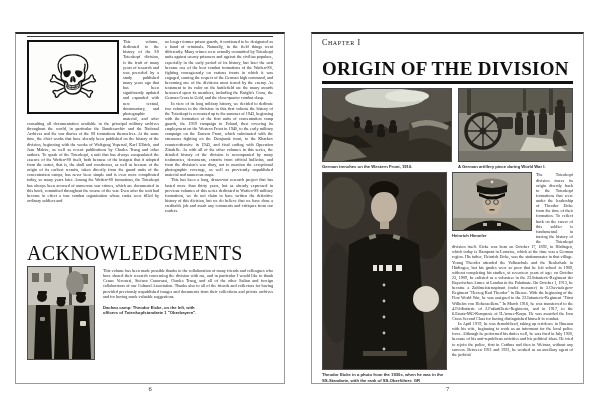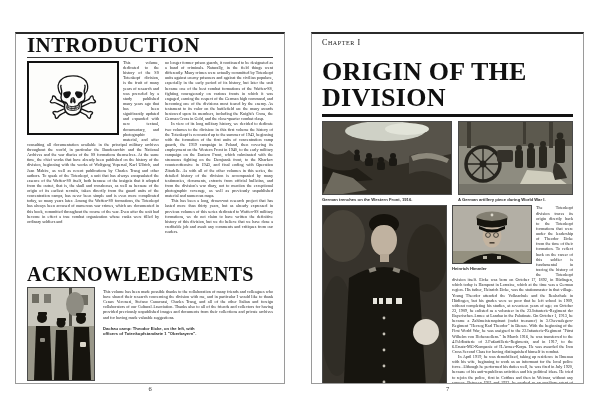--- a/index.html
+++ b/index.html
@@ -6,36 +6,36 @@
   .spread{position:relative;width:600px;height:400px;background:#ffffff;overflow:hidden;
           font-family:"Liberation Serif", serif;color:#1a1a1a;}
   .page{position:absolute;top:32px;height:352px;background:#fff;box-sizing:border-box;
         border:1px solid #9a9a9a;border-top:2px solid #2b2b2b;overflow:hidden;}
   .page-left{left:15px;width:270px;padding:2px 11px 0 11px;}
   .page-right{left:311px;width:273px;padding:3px 10px 0 10px;}
 
   h1.booktitle{font-size:21px;line-height:0.95;font-weight:bold;letter-spacing:0.4px;margin:0 0 1px 0;color:#101010;}
   .title-rule{border:0;border-top:1px solid #3c3c3c;margin:0 0 2px 0;}
   .kicker{font-size:8px;font-weight:normal;font-variant:small-caps;letter-spacing:0.6px;margin:1px 0 1px 0;color:#151515;}
-  h1.chaptertitle{font-size:26px;line-height:1;font-weight:bold;letter-spacing:0.3px;margin:12px 0 3px 0;color:#101010;}
+  h1.chaptertitle{font-size:19px;line-height:1;font-weight:bold;letter-spacing:0.3px;margin:12px 0 3px 0;color:#101010;}
   .thick-rule{border:0;border-top:3px solid #121212;margin:0 0 4px 0;}
 
   .tiny{font-size:4.2px;line-height:1.22;text-align:justify;margin:0;color:#222;}
   .tiny.ind{text-indent:6px;}
   .capt{font-family:"Liberation Sans", sans-serif;font-size:4.2px;line-height:1.28;font-weight:bold;
         color:#2e2e2e;margin:2px 0 0 0;text-align:left;}
 
   .intro-cols{display:flex;gap:6px;height:201px;overflow:hidden;margin-top:2px;}
   .colA{width:132px;flex:none;}
   .colB{flex:1;overflow:hidden;}
   .skullbox{float:left;width:88px;height:70px;border:2px solid #111;background:#fdfdfb;
             margin:1px 4px 2px 0;display:flex;align-items:center;justify-content:center;overflow:hidden;}
   .skull-glyph{font-family:"DejaVu Sans", sans-serif;font-size:60px;line-height:1;color:#141414;}
 
-  h2.acktitle{font-size:20px;line-height:1;font-weight:bold;letter-spacing:0.3px;margin:3px 0 3px 0;color:#101010;}
+  h2.acktitle{font-size:20px;line-height:1;font-weight:normal;letter-spacing:0.3px;margin:3px 0 3px 0;color:#101010;}
   .ack-row{display:flex;gap:8px;}
   .ack-photo{width:66px;height:92px;flex:none;border:1px solid #4a4a4a;background:#9a988e;}
   .ack-photo svg{display:block;width:100%;height:100%;}
   .ack-text{flex:1;padding-top:2px;}
   .ack-caption{max-width:96px;margin-top:6px;}
 
   .photo-row{display:flex;gap:6px;}
   figure{margin:0;}
   .ph{border:1px solid #4a4a4a;background:#8d8b80;overflow:hidden;}
   .ph svg{display:block;width:100%;height:100%;}
@@ -49,21 +49,20 @@
   .himmler-ph{width:78px;height:57px;}
   .pn-left{left:15px;width:270px;top:385px;position:absolute;text-align:center;font-size:6.5px;color:#333;}
   .pn-right{left:311px;width:273px;top:385px;position:absolute;text-align:center;font-size:6.5px;color:#333;}
 </style>
 </head>
 <body>
 
 <div class="spread">
 
   <div class="page page-left">
-    <h1 class="booktitle">INTRODUCTION</h1>
     <hr class="title-rule">
 
     <div class="intro-cols">
       <div class="colA">
         <div class="skullbox">
           <span class="skull-glyph">☠</span>
         </div>
         <p class="tiny">This volume, dedicated to the history of the SS Totenkopf division, is the fruit of many years of research and was preceded by a study published many years ago that has been significantly updated and expanded with new textual, documentary, and photographic material, and after consulting all documentation available in the principal military archives throughout the world, in particular the Bundesarchiv and the National Archives and the war diaries of the SS formations themselves. At the same time, the chief works that have already been published on the history of the division, beginning with the works of Wolfgang Vopersal, Karl Ullrich, and Jean Mabire, as well as recent publications by Charles Trang and other authors. To speak of the Totenkopf, a unit that has always encapsulated the essence of the Waffen-SS itself, both because of the insignia that it adopted from the outset, that is, the skull and crossbones, as well as because of the origin of its earliest recruits, taken directly from the guard units of the concentration camps, has never been simple and is even more complicated today, so many years later. Among the Waffen-SS formations, the Totenkopf has always been accused of numerous war crimes, which are documented in this book, committed throughout the course of the war. Even after the unit had become in effect a true combat organization whose ranks were filled by ordinary soldiers and</p>
       </div>
       <div class="colB">

